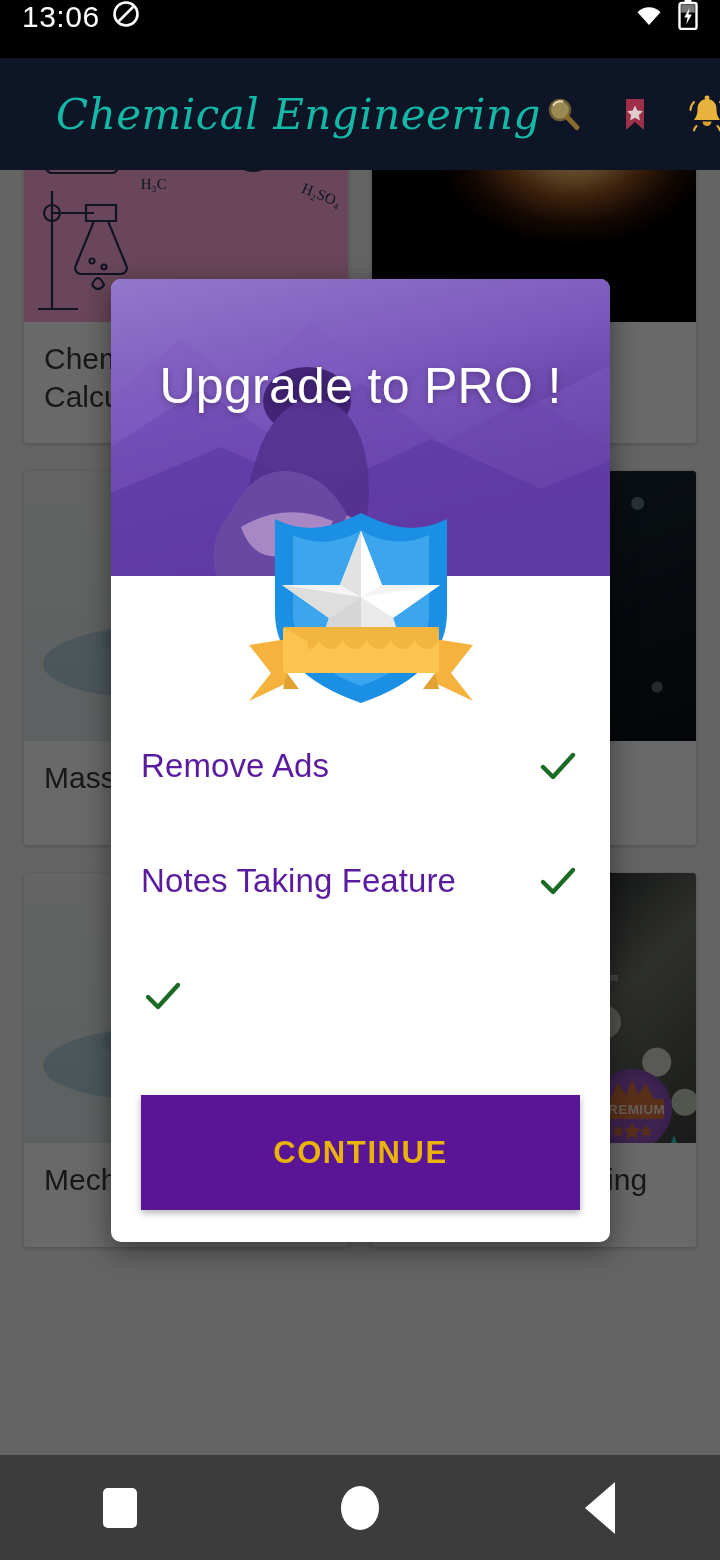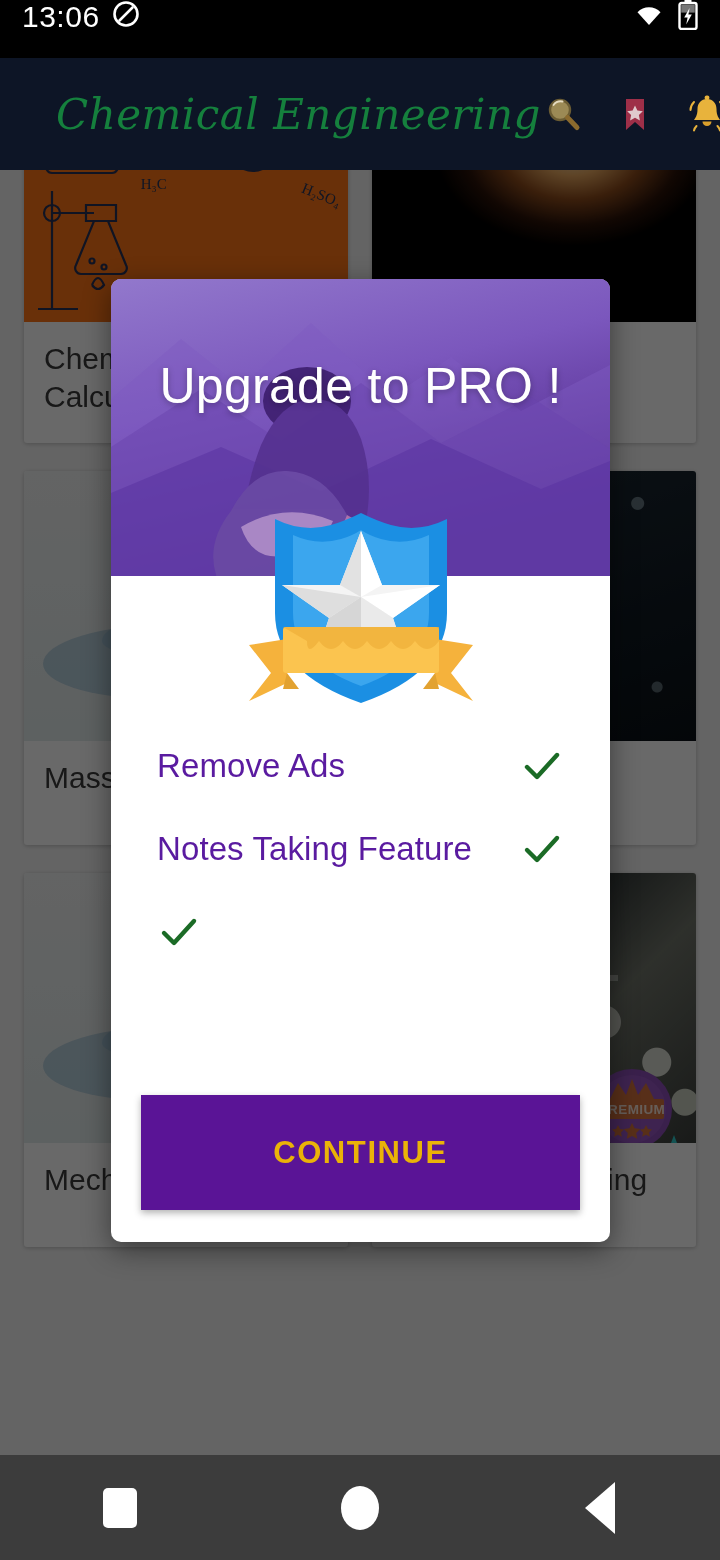--- a/index.html
+++ b/index.html
@@ -24,21 +24,21 @@
   
   .appbar{
     position:absolute; left:0; top:58px; width:720px; height:112px;
     background:#0d1526; display:flex; align-items:center;
     padding:0 26px; z-index:35;
   }
   .hamburger{ width:44px; height:32px; display:flex; flex-direction:column;
     justify-content:space-between; cursor:pointer; }
   .hamburger span{ display:block; height:6px; background:#9a9a9a; border-radius:1px; }
   .appbar-title{
-    margin-left:30px; color:#15803d; font-size:42px;
+    margin-left:30px; color:#14b8a6; font-size:42px;
     font-family:"DejaVu Serif", serif; font-style:italic;
     letter-spacing:.5px; white-space:nowrap;
   }
   .appbar-actions{ margin-left:auto; display:flex; align-items:center; gap:28px; }
   .ab-icon{ width:44px; height:44px; display:flex; align-items:center;
     justify-content:center; cursor:pointer; }
 
   
   .content{
     position:absolute; left:0; top:170px; width:720px; height:1285px;
@@ -57,21 +57,21 @@
   .card-img{ height:270px; width:100%; position:relative; overflow:hidden; }
   .card-label{
     padding:18px 20px 26px; font-size:30px; color:#3a3a3a;
     line-height:1.28; min-height:104px;
   }
   .card-label.two-line{ min-height:104px; }
 
   
   .art-chem{
     width:100%; height:100%;
-    background:#f97316;
+    background:#f9a8d4;
     position:relative;
   }
   .doodle{ position:absolute; stroke:#263055; fill:none; stroke-width:2.2; }
   .formula{ position:absolute; color:#2a3456; font-size:15px;
     font-family:"Liberation Serif", serif; white-space:nowrap; }
 
   
   .art-flame{
     width:100%; height:100%;
     background:radial-gradient(ellipse 52% 44% at 62% 36%,
@@ -161,21 +161,21 @@
   .dlg-title{
     position:absolute; left:0; right:0; top:78px; text-align:center;
     color:#fff; font-size:50px; font-weight:400; letter-spacing:.3px;
     text-shadow:0 2px 6px rgba(0,0,0,.28);
   }
   .dlg-badge{
     position:absolute; left:50%; top:222px; transform:translateX(-50%);
     width:240px; height:215px; z-index:4;
   }
   .dlg-body{
-    flex:1; padding:148px 46px 0; display:flex; flex-direction:column;
+    flex:1; padding:148px 30px 0; display:flex; flex-direction:column;gap:32px;
   }
   .feature-row{
     display:flex; align-items:center; justify-content:space-between;
     padding:0 0; height:83px;
   }
   .feature-label{ font-size:33px; color:#5a1ba0; letter-spacing:.1px; }
   .check{ width:44px; height:44px; flex:none; }
   .dlg-footer{ padding:12px 30px 32px; }
   .continue-btn{
     width:100%; height:115px; background:#5a1496;

